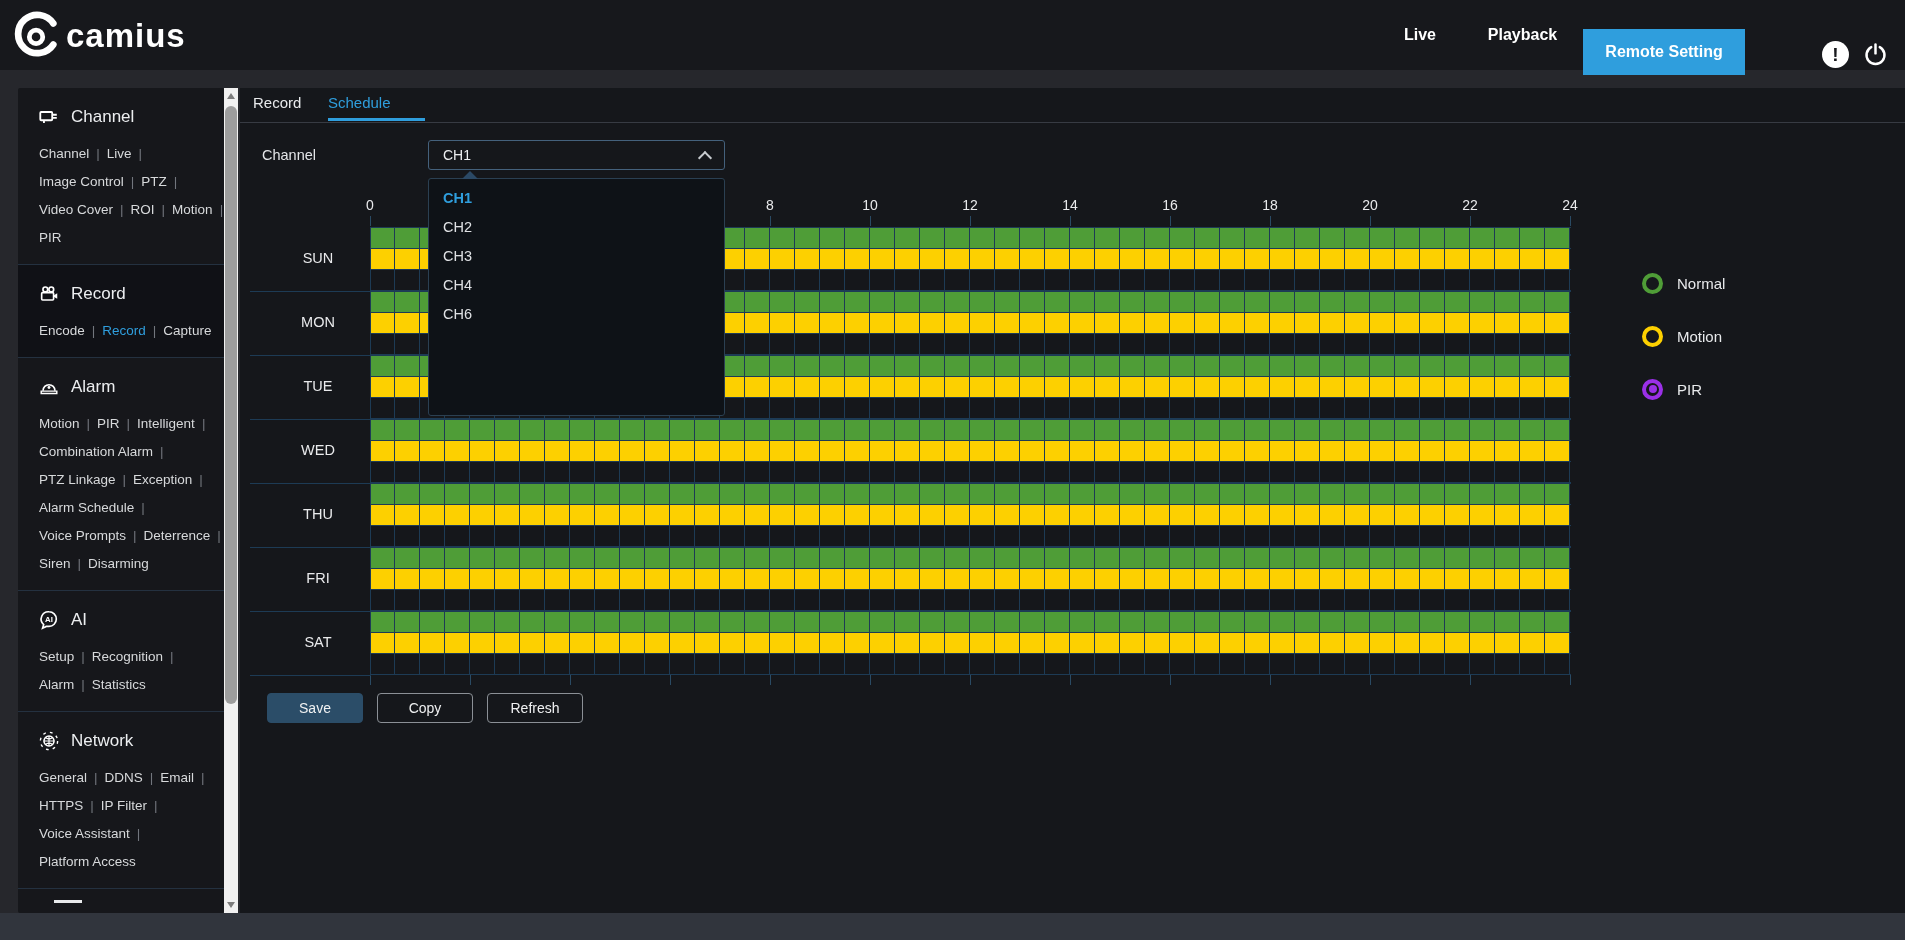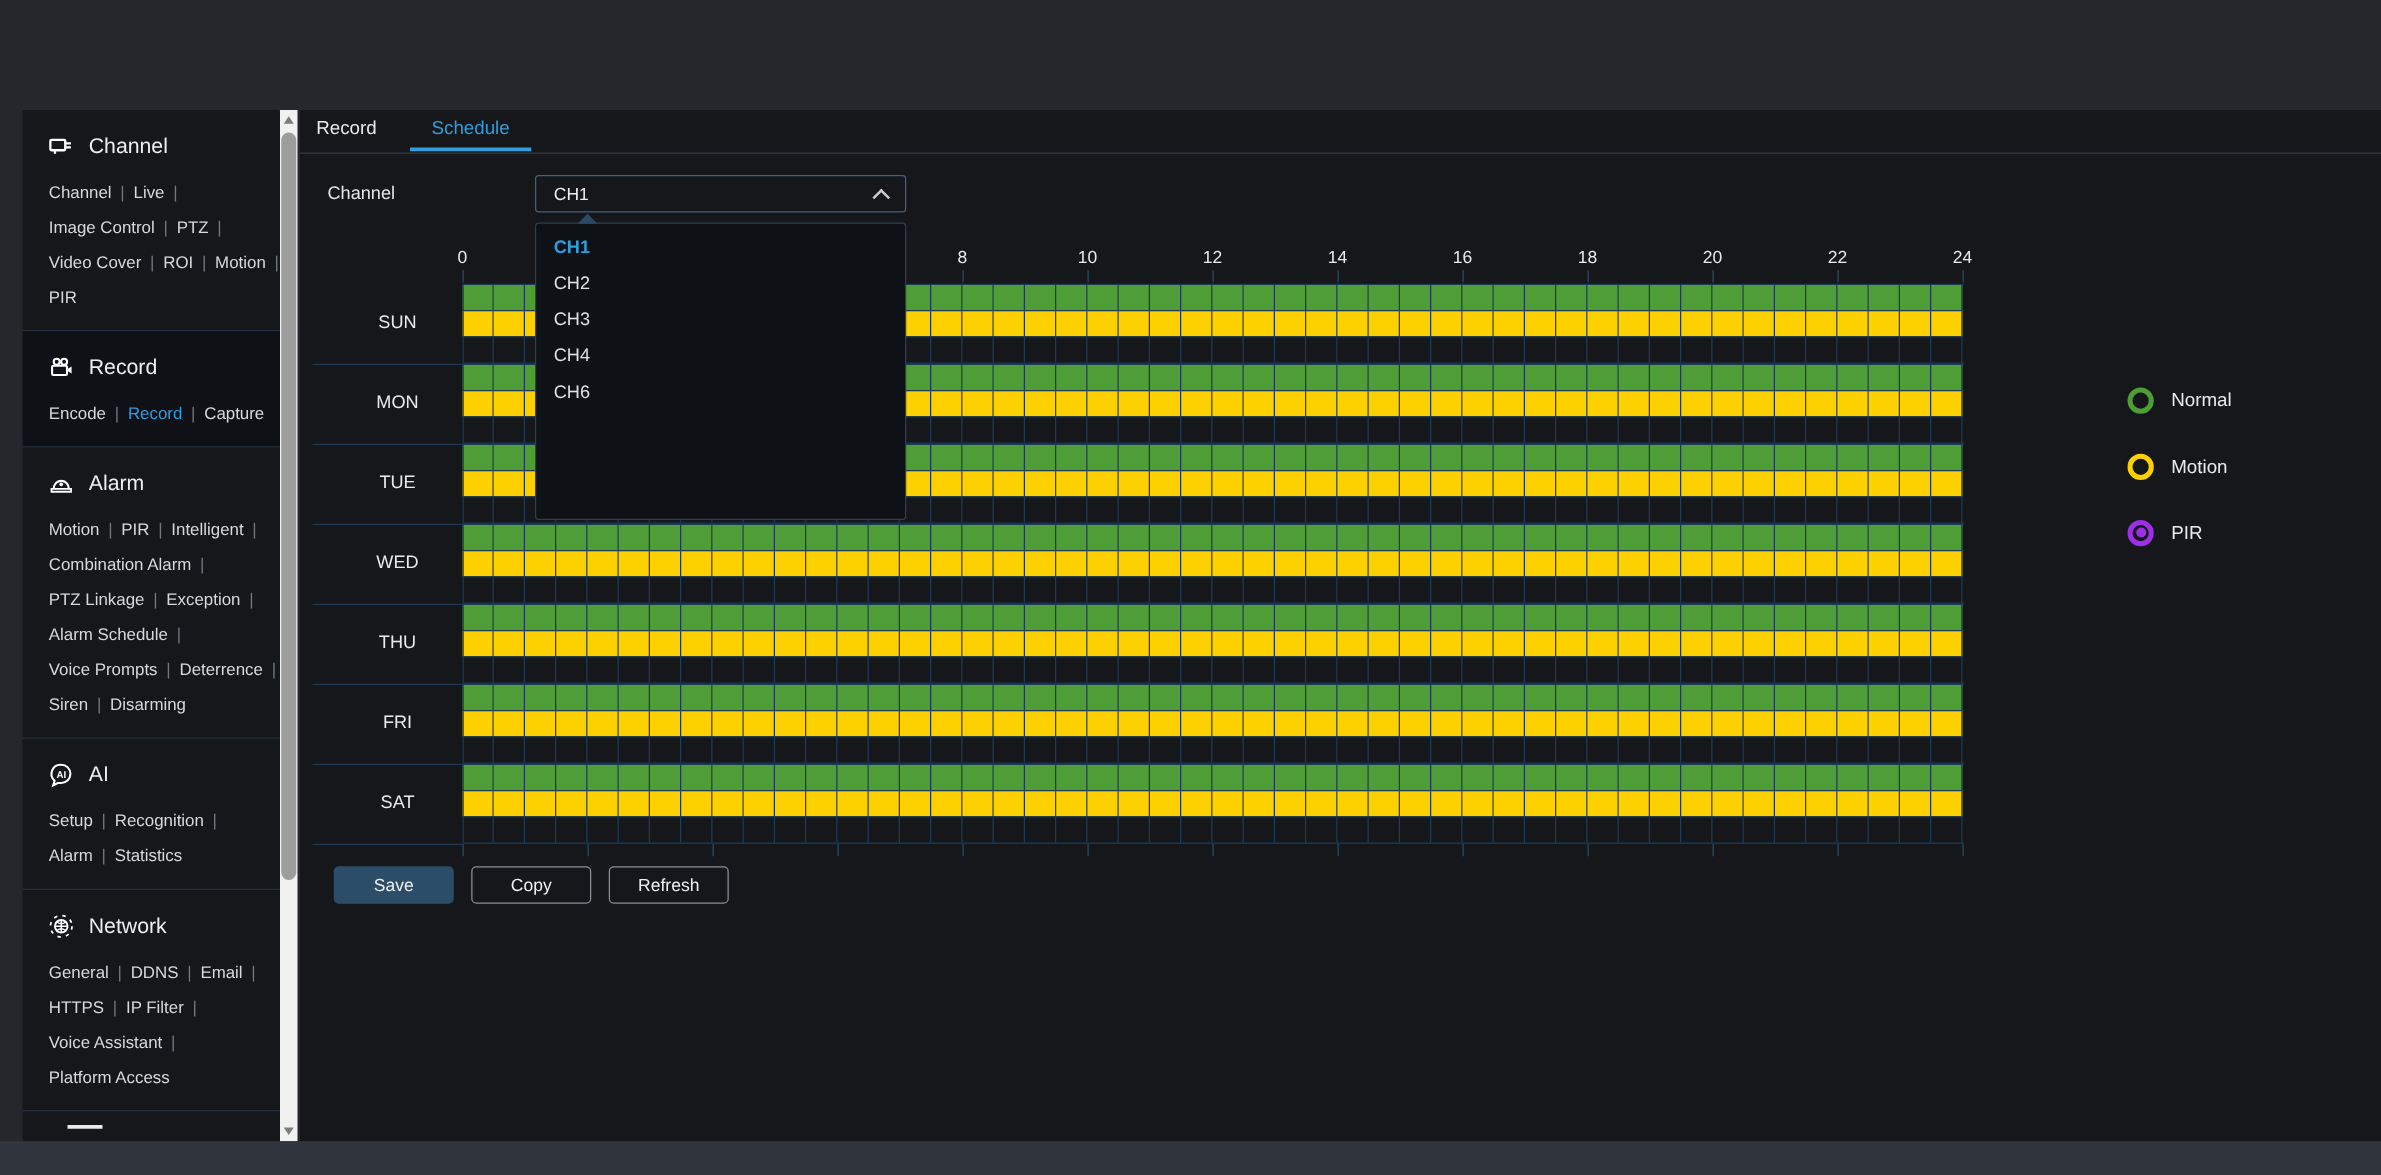--- a/index.html
+++ b/index.html
@@ -37,21 +37,21 @@
   .sb-btn{position:absolute;left:0;width:14px;height:16px;display:flex;align-items:center;justify-content:center;cursor:pointer;}
   .sb-up{top:0;}
   .sb-down{bottom:0;}
   .tri-up{width:0;height:0;border-left:4px solid transparent;border-right:4px solid transparent;border-bottom:6px solid #7d7d7d;}
   .tri-down{width:0;height:0;border-left:4px solid transparent;border-right:4px solid transparent;border-top:6px solid #7d7d7d;}
   .sb-thumb{position:absolute;left:1px;top:18px;width:12px;height:598px;background:#9d9d9d;border-radius:6px;cursor:pointer;}
 
   
   .content{position:absolute;left:240px;top:88px;width:1665px;height:825px;background:#15171b;}
   .tabs{position:absolute;left:0;top:0;width:100%;height:34px;border-bottom:1px solid #373b43;}
-  .tab{position:absolute;top:0;height:33px;line-height:30px;font-size:15px;color:#e8eaec;cursor:pointer;text-align:center;}
+  .tab{position:absolute;top:0;height:33px;line-height:30px;font-size:15px;color:#e8eaec;cursor:pointer;text-align:left;}
   .tab-record{left:13px;width:54px;text-align:left;}
   .tab-schedule{left:88px;width:97px;color:#2f9edd;border-bottom:3px solid #2f9edd;box-sizing:border-box;}
 
   .field-label{position:absolute;left:22px;top:59px;font-size:14.5px;color:#e3e5e8;}
   .select{position:absolute;left:188px;top:52px;width:297px;height:30px;border:1px solid #44617c;border-radius:3px;
           box-sizing:border-box;display:flex;align-items:center;cursor:pointer;background:#15171b;}
   .select-val{padding-left:14px;font-size:14px;color:#eceef0;}
   .chevron-up{position:absolute;right:14px;top:12px;width:8px;height:8px;border-top:2px solid #c8ccd0;
               border-left:2px solid #c8ccd0;transform:rotate(45deg);}
 
@@ -68,38 +68,59 @@
   .tick{position:absolute;width:1px;height:10px;background:#2a4a63;}
   .stripe{position:absolute;left:130px;width:1201px;box-sizing:border-box;border-top:1px solid #1d3b55;font-size:0;}
   .stripe.last{border-bottom:1px solid #1d3b55;}
   .cell{display:inline-block;width:25px;height:100%;box-sizing:border-box;border-right:1px solid #1d3b55;cursor:pointer;}
   .cell:first-child{border-left:1px solid #1d3b55;}
   .day-label{position:absolute;left:10px;width:136px;height:62px;display:flex;align-items:center;justify-content:center;
              font-size:14.5px;color:#e9eaec;}
   .bline{position:absolute;left:10px;width:121px;height:1px;background:#1d3b55;}
 
   
-  .legend-item{position:absolute;left:1462px;height:22px;display:flex;align-items:center;gap:14px;margin-top:37px;}
+  .legend-item{position:absolute;left:1402px;height:22px;display:flex;align-items:center;gap:14px;}
   .ring{width:13px;height:13px;border-radius:50%;border:4px solid;position:relative;}
   .ring .dot{position:absolute;left:2.5px;top:2.5px;width:8px;height:8px;border-radius:50%;}
   .legend-label{font-size:15px;color:#e8eaec;}
 
   
   .btn-row{position:absolute;left:27px;top:605px;display:flex;gap:14px;}
   .btn{width:96px;height:30px;border-radius:4px;font-size:14px;color:#f0f1f2;background:transparent;
        border:1px solid #8b9096;font-family:"Liberation Sans",sans-serif;cursor:pointer;}
   .btn.primary{background:#2b4d68;border-color:#2b4d68;}
 
   .footer{position:absolute;left:0;top:913px;width:1905px;height:27px;background:#31353d;}
 </style>
 </head>
 <body>
 
 <div class="stage">
 
+  <div class="header">
+    <div class="logo">
+      <span>
+        <svg width="46" height="46" viewBox="0 0 48 48">
+          <path d="M41 13 A 20 20 0 1 0 41 35" fill="none" stroke="#fff" stroke-width="7" stroke-linecap="round"></path>
+          <circle cx="23" cy="27" r="7" fill="none" stroke="#fff" stroke-width="5"></circle>
+        </svg>
+      </span>
+      <span class="logo-text">camius</span>
+    </div>
+    <div class="nav-link nav-live">Live</div>
+    <div class="nav-link nav-playback">Playback</div>
+    <div class="nav-remote">Remote Setting</div>
+    <div class="alert-ic">!</div>
+    <div class="power-ic">
+      <svg width="27" height="27" viewBox="0 0 24 24">
+        <path d="M12 3v8" stroke="#fff" stroke-width="2.2" stroke-linecap="round"></path>
+        <path d="M8.2 5.4a8 8 0 1 0 7.6 0" fill="none" stroke="#fff" stroke-width="2.2" stroke-linecap="round"></path>
+      </svg>
+    </div>
+  </div>
 
   <div class="sidebar" id="sidebar">
       <div class="side-sec">
         <div class="sec-title">
           <div style="display: flex;">
             <svg width="22" height="22" viewBox="0 0 24 24">
               <rect x="2.5" y="6.5" width="13" height="9" rx="1" fill="none" stroke="#fff" stroke-width="2"></rect>
               <path d="M16 9.5h4.5M16 13h4.5" stroke="#fff" stroke-width="2"></path>
               <path d="M6.5 15.5v3" stroke="#fff" stroke-width="2"></path>
             </svg>

